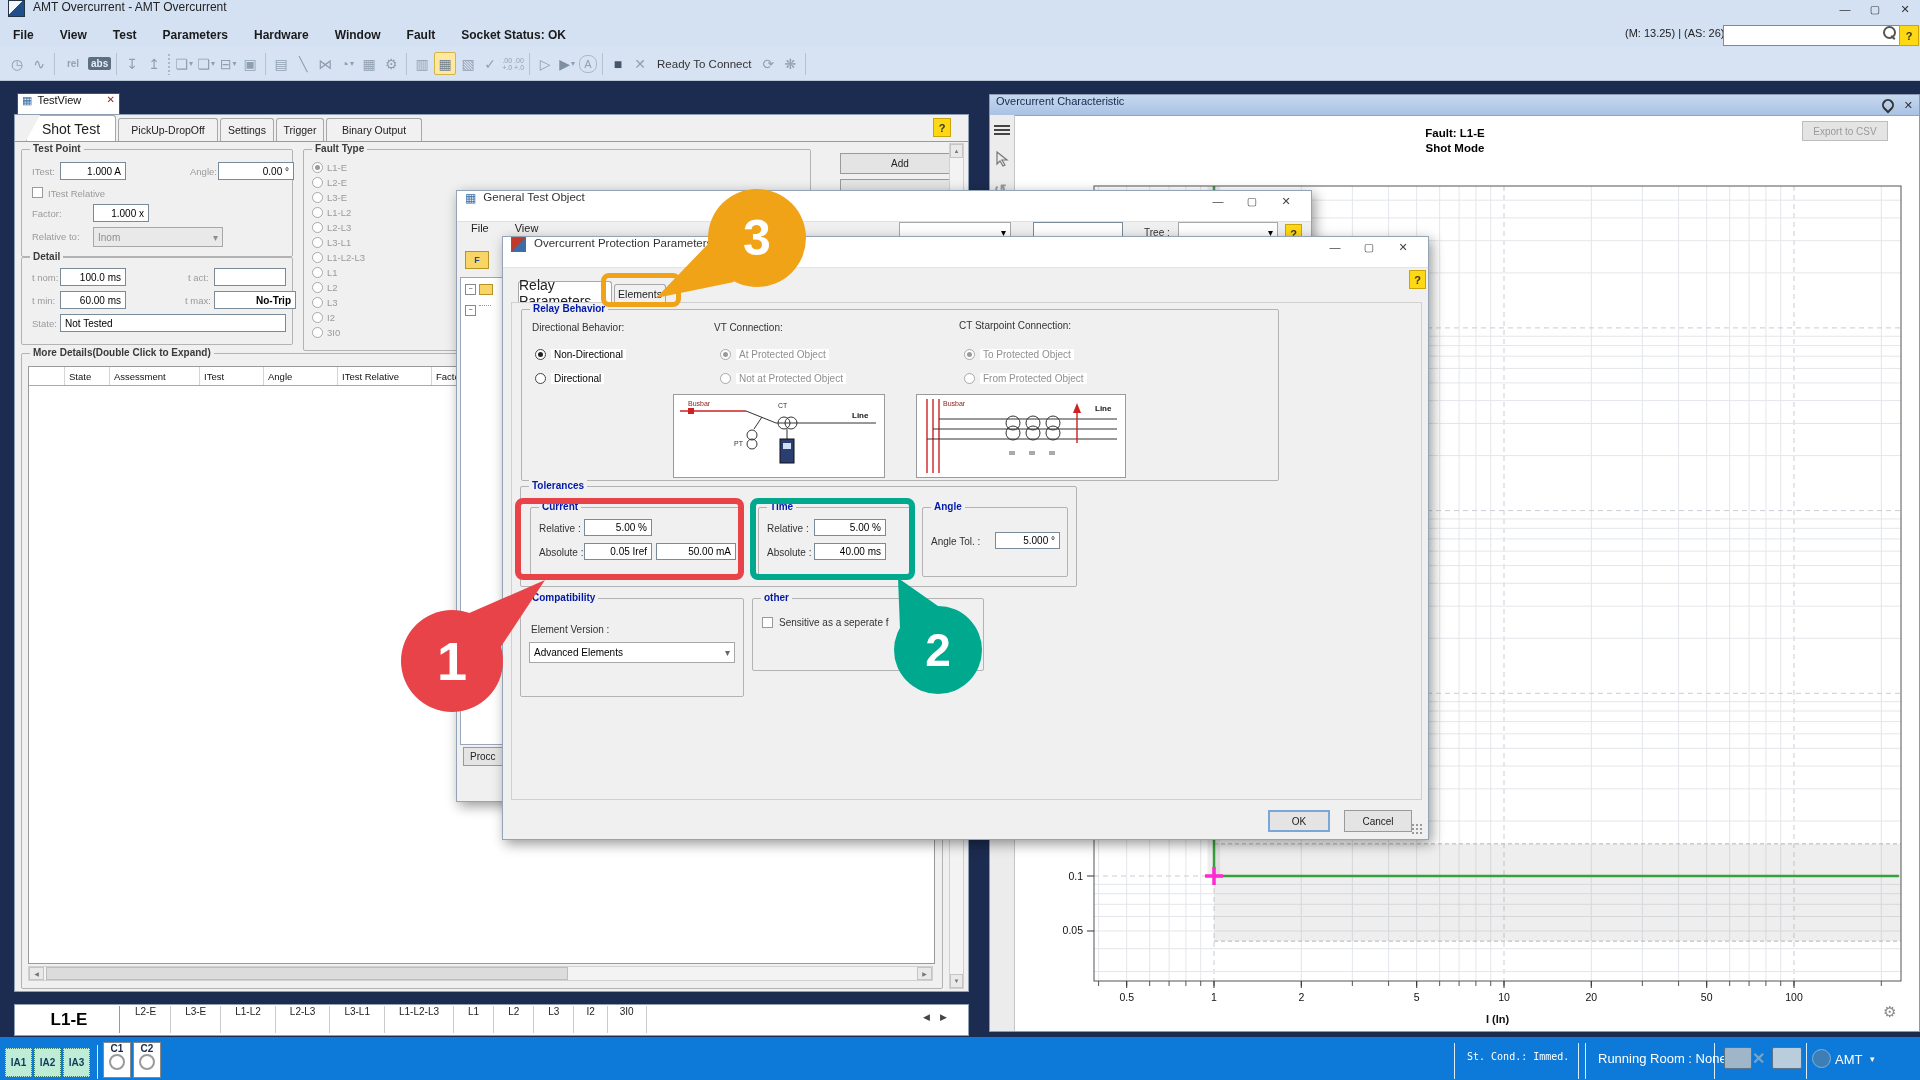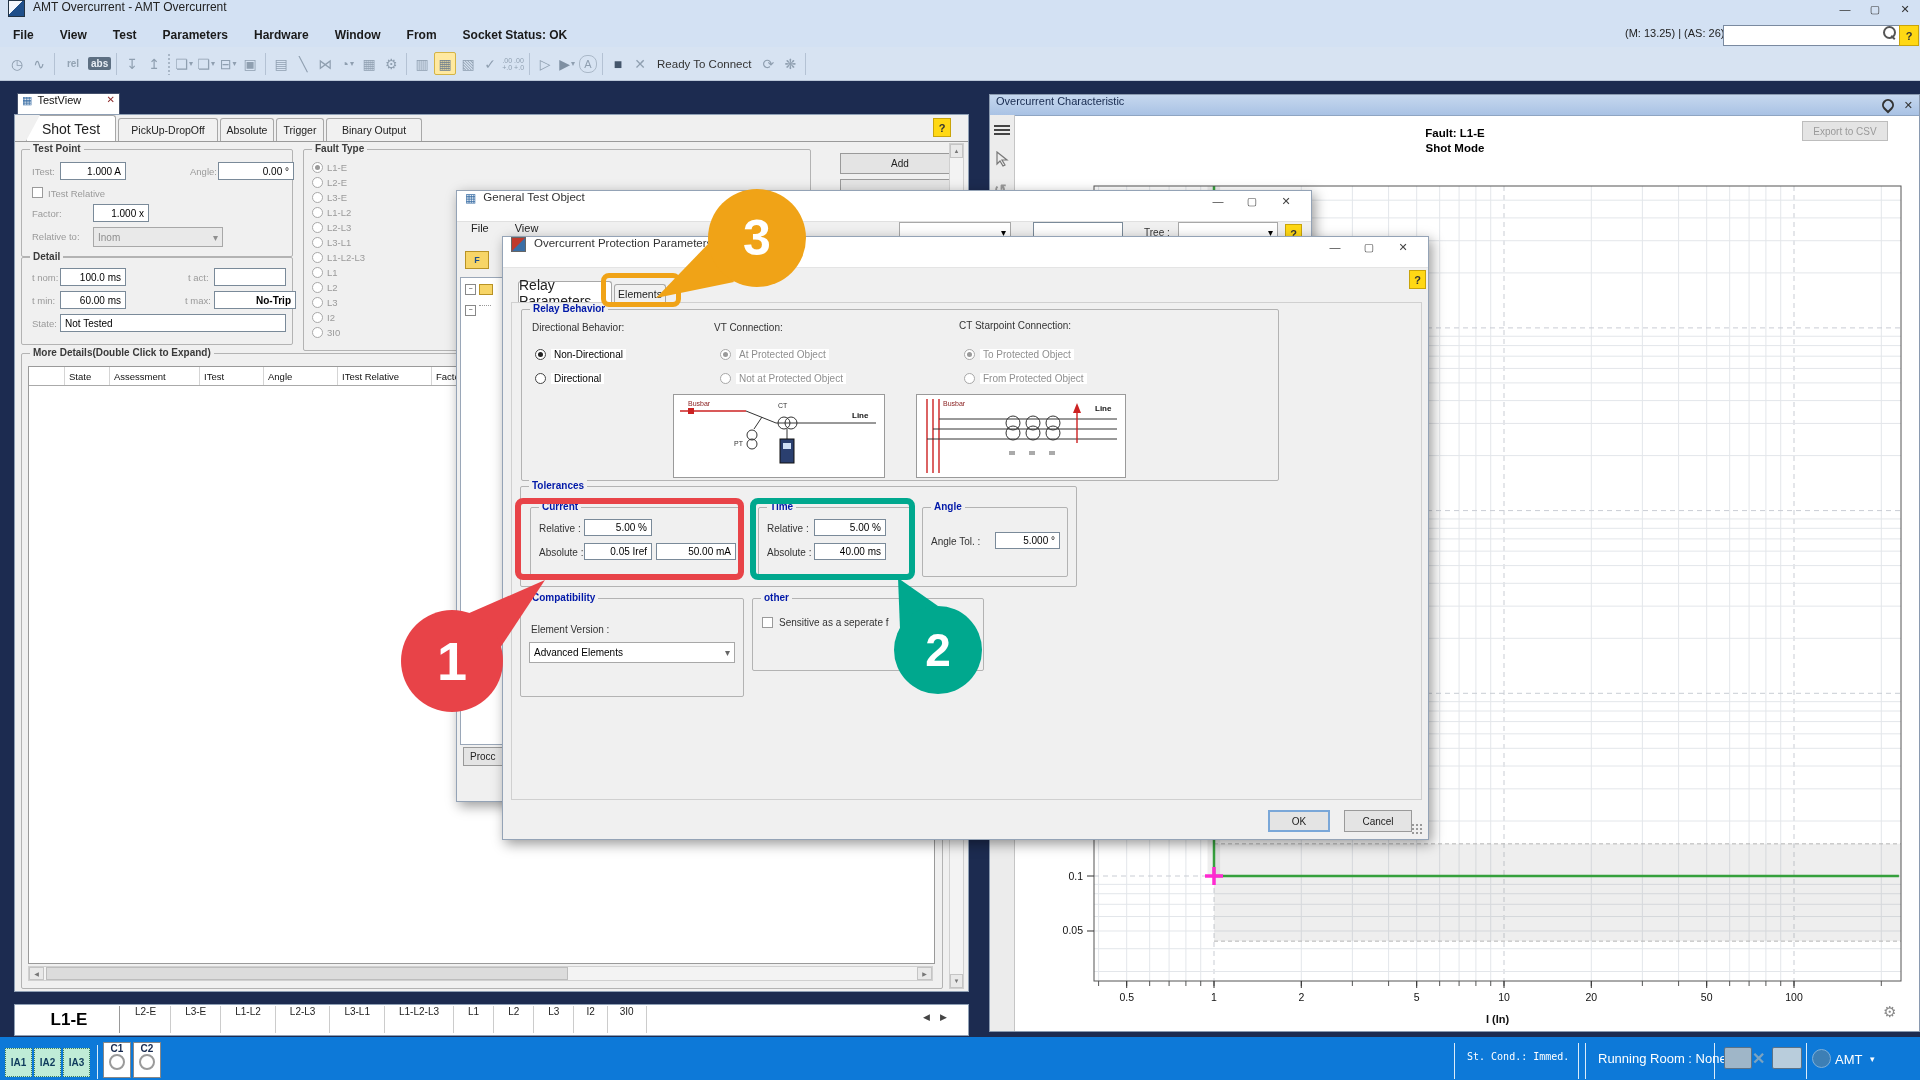--- a/index.html
+++ b/index.html
@@ -76,21 +76,21 @@
   </div>
 </div>
 
 <div class="abs menubar flexc">
   <span class="menuitem">File</span>
   <span class="menuitem">View</span>
   <span class="menuitem">Test</span>
   <span class="menuitem">Parameters</span>
   <span class="menuitem">Hardware</span>
   <span class="menuitem">Window</span>
-  <span class="menuitem">From</span>
+  <span class="menuitem">Fault</span>
   <span class="menuitem">Socket Status: OK</span>
 </div>
 <span class="abs" style="left:1625px;top:27px;font-size:11px;color:#222">(M: 13.25) | (AS: 26)</span>
 <div class="abs searchbox flexc" style="left:1723px;top:25px;width:172px;justify-content:flex-end;padding-right:4px">
   <span class="mag"></span>
 </div>
 <div class="abs qbtn" style="left:1899px;top:25px;width:18px;height:19px">?</div>
 
 <div class="abs toolbar">
   <span class="tbi">◷</span>
@@ -140,21 +140,21 @@
 <div class="abs doc-tab flexc" style="left:17px;top:93px;width:103px;height:21px;padding:0 4px;box-sizing:border-box">
   <span style="color:#3a6ea5;font-size:11px;margin-right:5px">▦</span>
   <span>TestView</span>
   <span style="margin-left:auto;color:#8b2a2a;font-size:10px">✕</span>
 </div>
 
 <div class="abs panel" style="left:14px;top:114px;width:953px;height:876px">
 
   <div class="abs tab2 active" style="left:11px;top:0px;width:90px;height:26px;clip-path:polygon(14px 0,100% 0,100% 100%,0 100%)">Shot Test</div>
   <div class="abs tab2" style="left:103px;top:3px;width:100px;height:23px">PickUp-DropOff</div>
-  <div class="abs tab2" style="left:205px;top:3px;width:54px;height:23px">Absolute</div>
+  <div class="abs tab2" style="left:205px;top:3px;width:54px;height:23px">Settings</div>
   <div class="abs tab2" style="left:261px;top:3px;width:48px;height:23px">Trigger</div>
   <div class="abs tab2" style="left:311px;top:3px;width:96px;height:23px">Binary Output</div>
   <div class="abs" style="left:0;top:26px;width:953px;height:1px;background:#9a9a9a"></div>
   <div class="abs qbtn" style="left:918px;top:3px;width:16px;height:17px">?</div>
 
   <div class="abs grp" style="left:6px;top:34px;width:270px;height:106px">
     <span class="cap">Test Point</span>
     <span class="abs lblg" style="left:10px;top:16px">ITest:</span>
     <div class="abs fld" style="left:38px;top:12px;width:66px;height:18px">1.000 A</div>
     <span class="abs lblg" style="left:168px;top:16px">Angle:</span>

